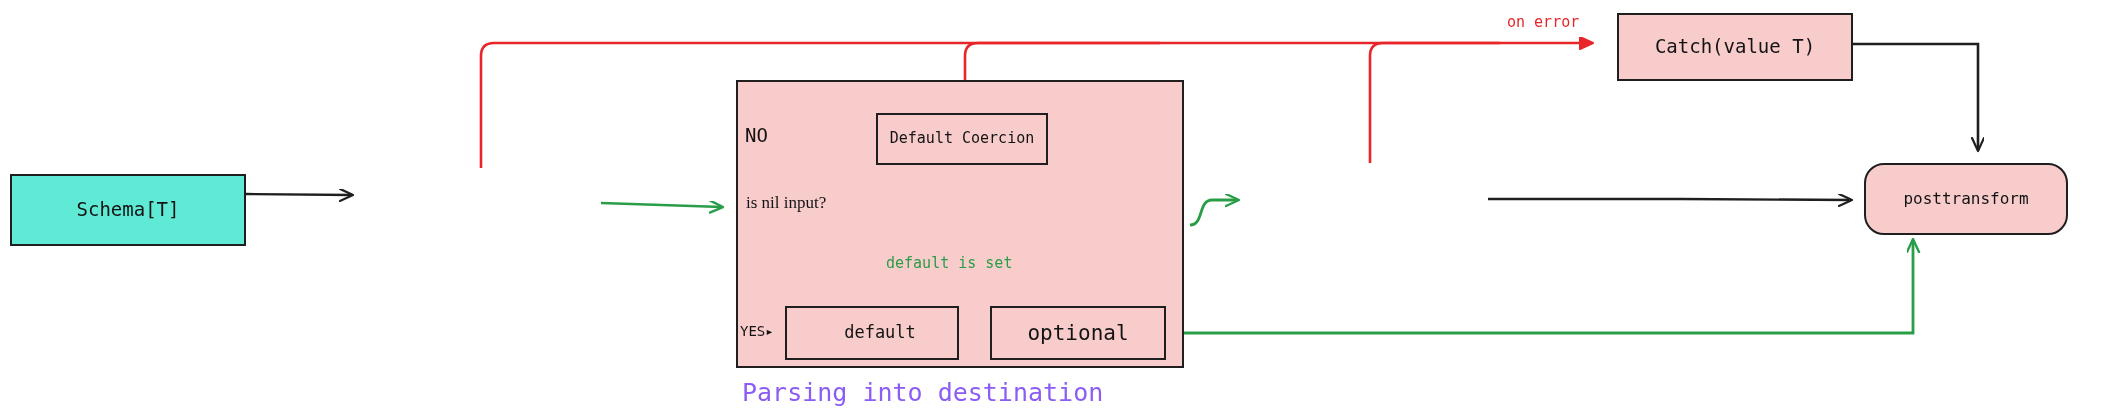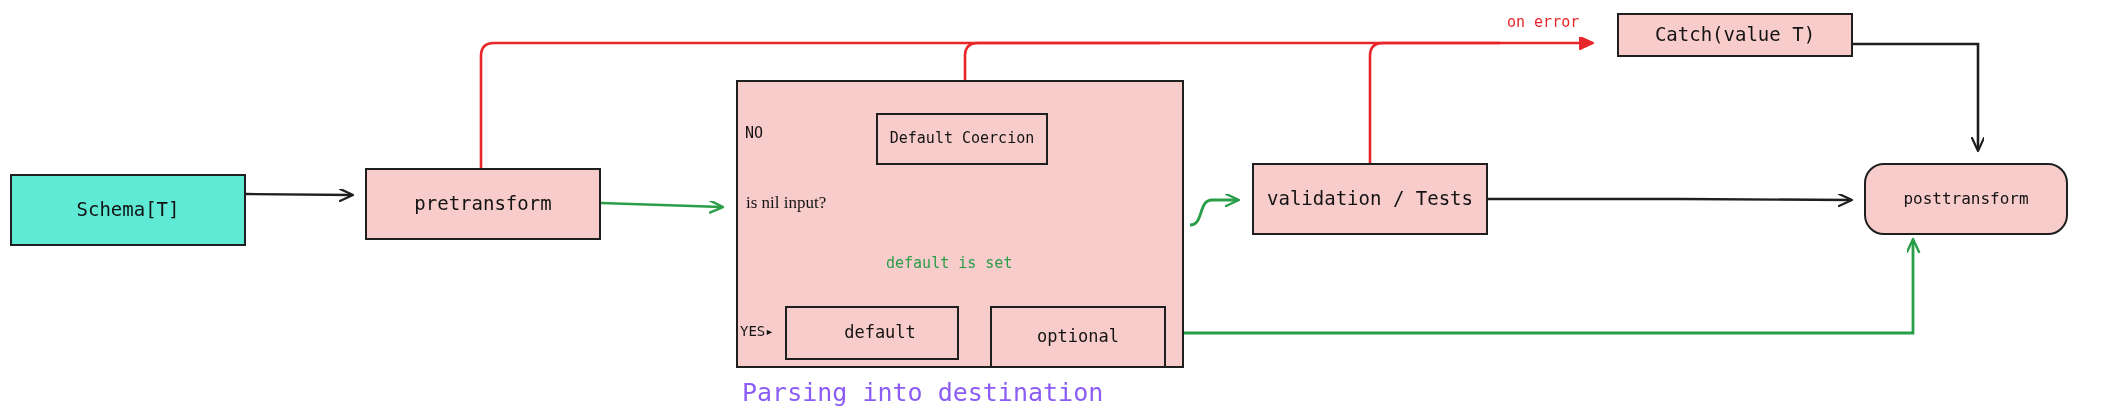--- a/index.html
+++ b/index.html
@@ -139,51 +139,45 @@
 
     <g>
       <path d="M1853,44 L1978,44 L1978,150" fill="none" stroke="#1f1f1f" stroke-width="2.6" marker-end="url(#ah-black)"></path>
     </g>
   </svg>
 
   <div class="node green" style="left:10px; top:158px; width:236px; height:72px; font-size:19px;">
     <span>Schema[T]</span>
   </div>
 
-  <div class="node pink" style="left:365px; top:168px; width:236px; height:72px; font-size:19px;">
-    <span>pretransform</span>
-  </div>
 
   <div class="node pink" style="left:876px; top:113px; width:172px; height:52px; font-size:15px;">
     <span>Default Coercion</span>
   </div>
 
   <div class="node pink" style="left:785px; top:306px; width:174px; height:54px; font-size:17px;padding-left:16px;">
     <span>default</span>
   </div>
 
-  <div class="node pink" style="left:990px; top:306px; width:176px; height:62px; font-size:17px;">
+  <div class="node pink" style="left:990px; top:306px; width:176px; height:54px; font-size:21px;">
     <span>optional</span>
   </div>
 
-  <div class="node pink" style="left:1252px; top:163px; width:236px; height:72px; font-size:19px;">
-    <span>validation / Tests</span>
-  </div>
 
-  <div class="node pink" style="left:1617px; top:13px; width:236px; height:44px; font-size:19px;">
+  <div class="node pink" style="left:1617px; top:13px; width:236px; height:68px; font-size:19px;">
     <span>Catch(value T)</span>
   </div>
 
   <div class="node pink" style="left:1864px; top:163px; width:204px; height:72px; font-size:16px;border-radius:20px;">
     <span>posttransform</span>
   </div>
 
   <div class="edge-label lbl-black" style="left:746px; top:193px; font-size:17px;font-family:Liberation Serif, serif;">is nil input?</div>
 
-  <div class="edge-label lbl-black" style="left:745px; top:124px; font-size:15px;">NO</div>
+  <div class="edge-label lbl-black" style="left:745px; top:124px; font-size:19px;">NO</div>
 
   <div class="edge-label lbl-black" style="left:740px; top:323px; font-size:14px;">YES▸</div>
 
   <div class="edge-label lbl-red" style="left:1507px; top:13px; font-size:15px;">on error</div>
 
   <div class="edge-label lbl-green" style="left:886px; top:254px; font-size:15px;">default is set</div>
 
   <div class="caption" style="left:742px; top:378px; font-size:25px;">Parsing into destination</div>
 
 </div>

